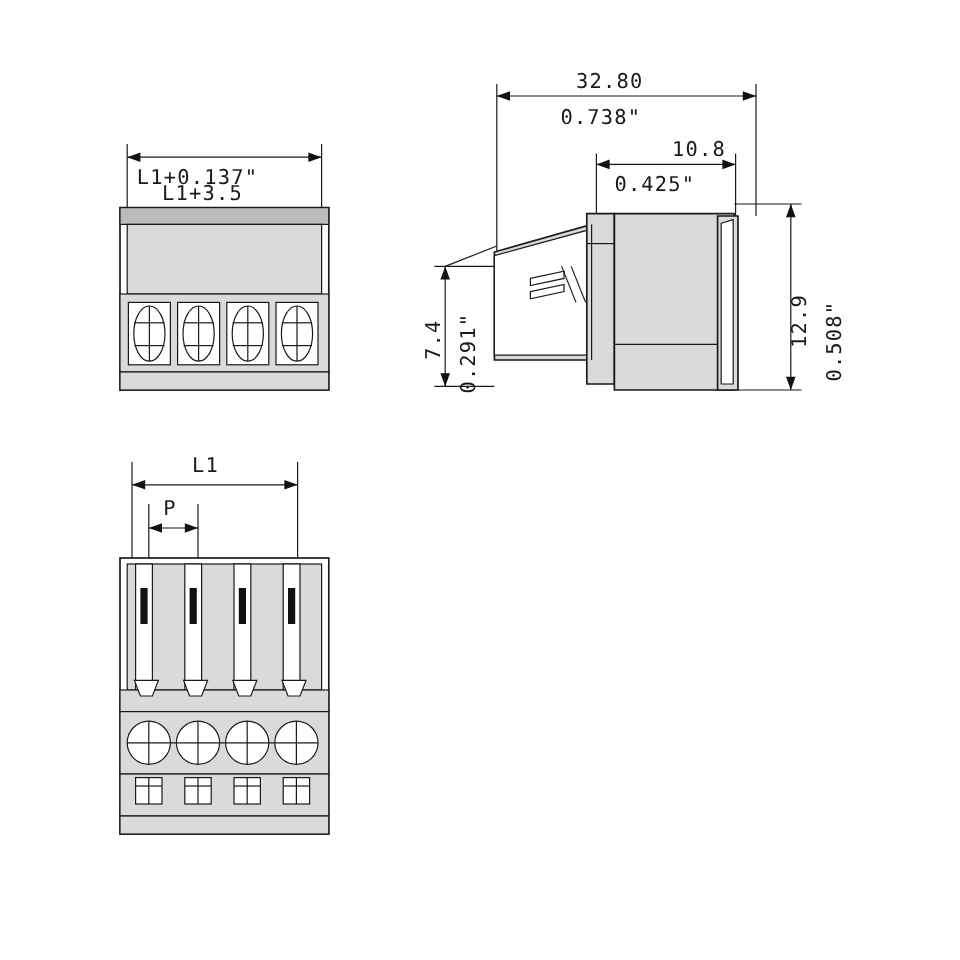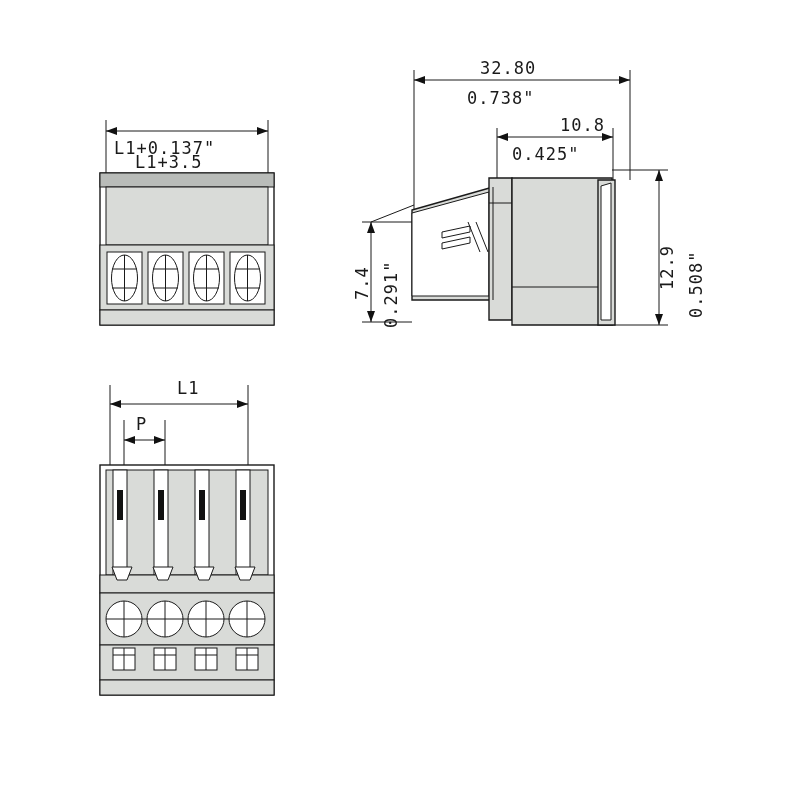--- a/index.html
+++ b/index.html
@@ -212,16 +212,16 @@
 
   <div class="dim-text" style="left:560px;top:115px;">10.8</div>
   <div class="dim-text" style="left:512px;top:144px;">0.425"</div>
 
   <div class="dim-text vtext" style="left:657px;top:290px;transform:rotate(-90deg);">12.9</div>
   <div class="dim-text vtext" style="left:686px;top:318px;transform:rotate(-90deg);">0.508"</div>
 
   <div class="dim-text vtext" style="left:352px;top:300px;transform:rotate(-90deg);">7.4</div>
   <div class="dim-text vtext" style="left:381px;top:328px;transform:rotate(-90deg);">0.291"</div>
 
-  <div class="dim-text" style="left:177px;top:378px;">L1</div>
+  <div class="dim-text" style="left:160px;top:378px;">L1</div>
   <div class="dim-text" style="left:136px;top:414px;">P</div>
 
 </div>
 
 </body></html>

